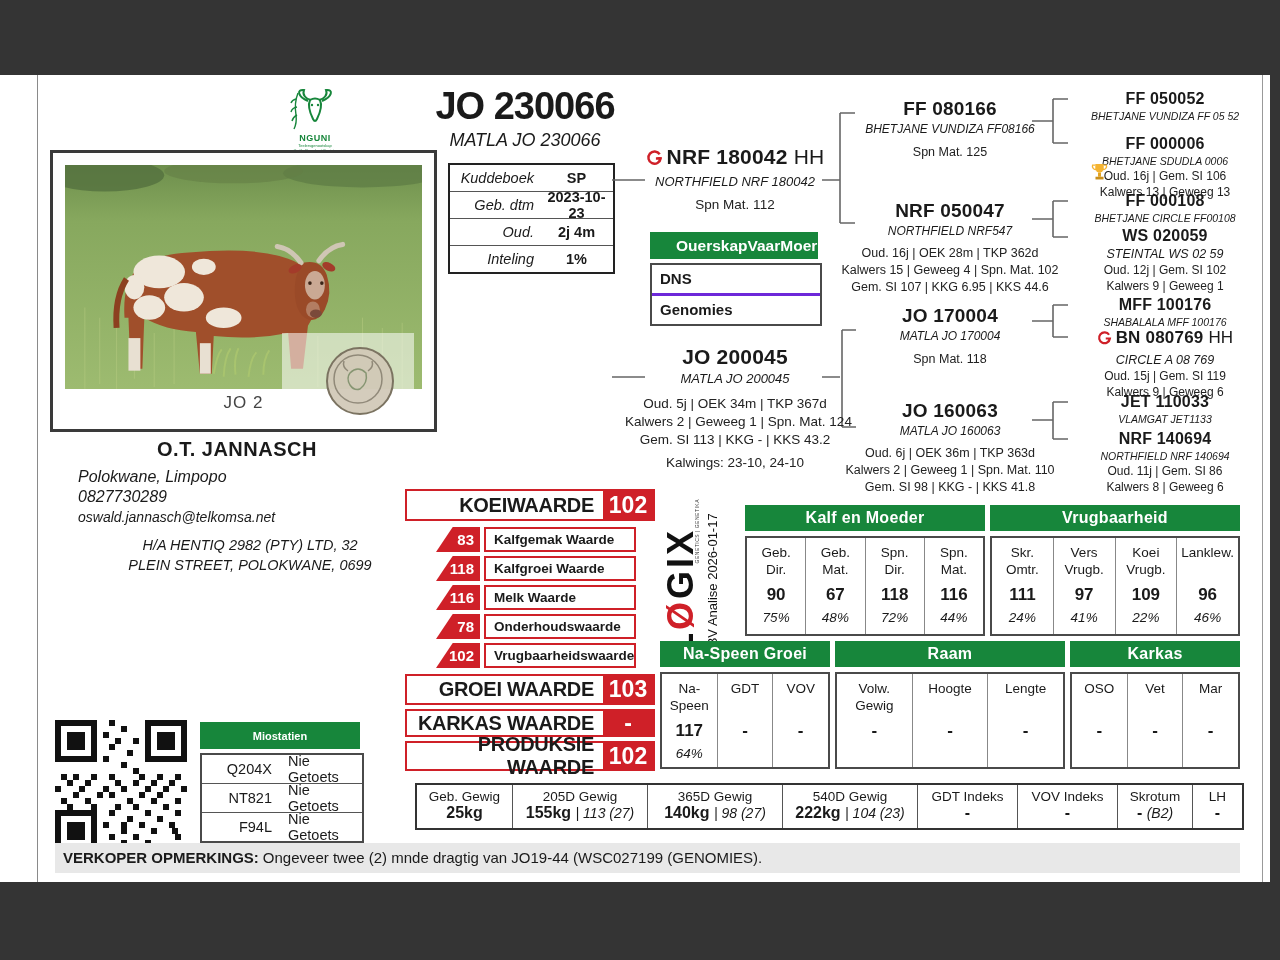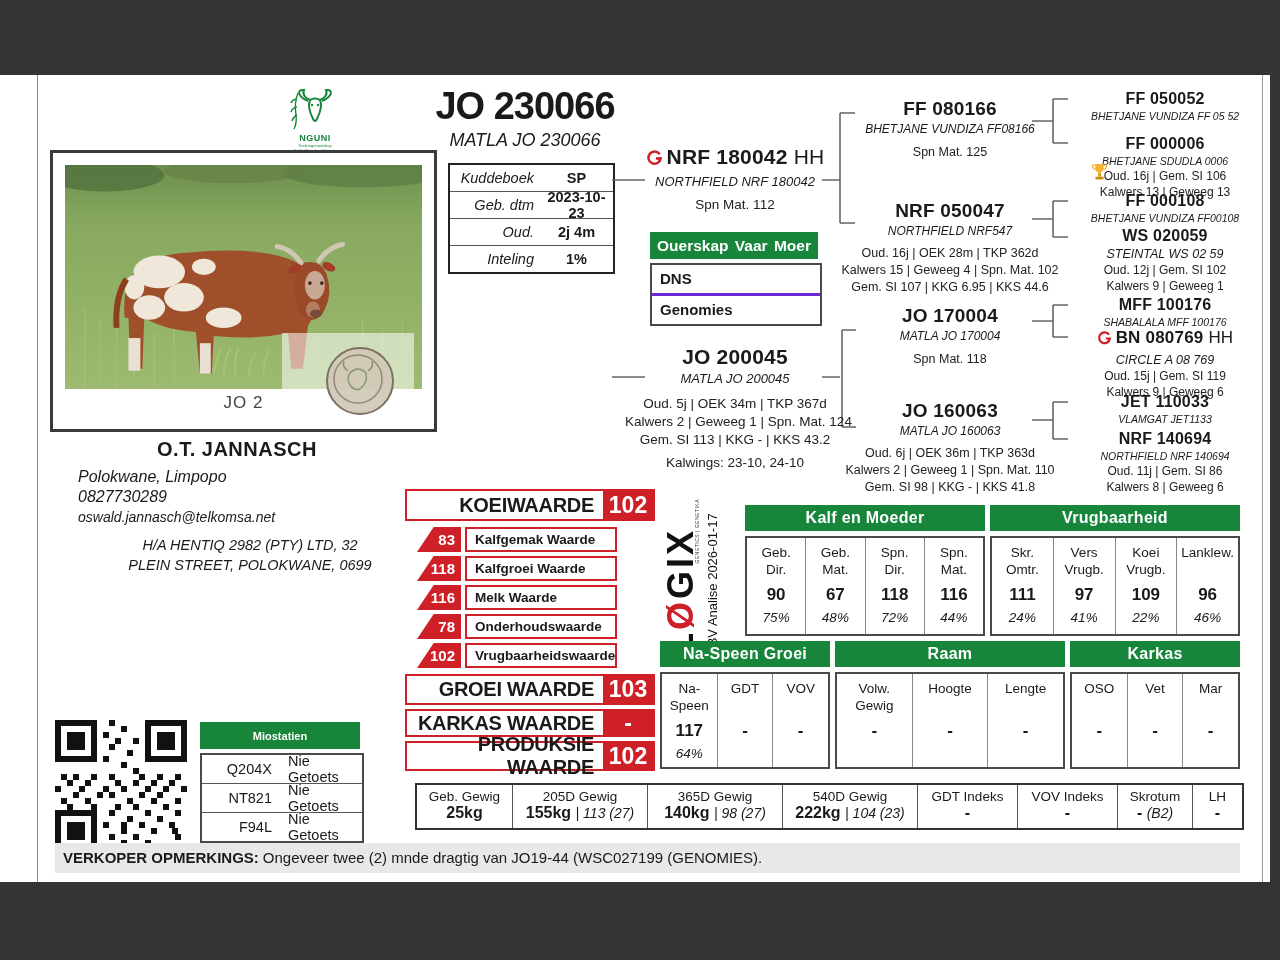--- a/index.html
+++ b/index.html
@@ -17,21 +17,21 @@
   .title-name{font-size:18px;font-style:italic;margin-top:2px;}
   
   .itable{position:absolute;left:448px;top:88px;width:163px;border:2.5px solid #222;background:#fff;}
   .itable .row{display:flex;height:26px;align-items:center;border-top:1px solid #555;}
   .itable .row:first-child{border-top:none;}
   .ilabel{width:84px;text-align:right;font-style:italic;font-size:14.5px;padding-right:6px;}
   .ival{flex:1;text-align:center;font-weight:bold;font-size:14.5px;}
   
   .ohead{position:absolute;left:650px;top:157px;width:168px;height:27px;background:#17863b;color:#fff;
          font-weight:bold;font-size:15.5px;display:flex;align-items:center;justify-content:space-between;
-         padding:0 7px;box-sizing:border-box;}
+         padding:0 26px;box-sizing:border-box;}
   .otable{position:absolute;left:650px;top:188px;width:168px;border:2px solid #4a4a4a;background:#fff;}
   .otable .row{height:28px;line-height:28px;padding-left:8px;font-weight:bold;font-size:15px;border-top:3px solid #6d28d9;}
   .otable .row:first-child{border-top:none;}
   
   .pframe{position:absolute;left:50px;top:75px;width:387px;height:282px;border:3px solid #3a3a3a;
           background:#fff;box-sizing:border-box;padding:12px;}
   .pinner{position:relative;width:100%;height:100%;}
   .pimg{position:absolute;left:0;top:0;right:0;bottom:28px;overflow:hidden;}
   .pimg svg{width:100%;height:100%;display:block;}
   .pcap{position:absolute;left:0;right:0;bottom:0;height:28px;background:#fff;text-align:center;
@@ -58,21 +58,21 @@
   .c3m .nm{font-size:12.5px;}
   .gt{display:inline-block;vertical-align:-3px;margin-right:4px;}
   .ped-svg{position:absolute;left:600px;top:0;width:480px;height:420px;}
   
   .wbar{position:absolute;left:405px;width:250px;border:2.5px solid #cf2028;background:#fff;
         display:flex;align-items:stretch;box-sizing:border-box;}
   .wbar .lbl{flex:1;text-align:right;font-weight:bold;font-size:20px;display:flex;align-items:center;
              justify-content:flex-end;padding-right:9px;letter-spacing:-.3px;}
   .wbar .val{width:50px;background:#cf2028;color:#fff;font-weight:bold;font-size:23px;display:flex;
              align-items:center;justify-content:center;}
-  .wsub{position:absolute;left:417px;height:25px;display:flex;}
+  .wsub{position:absolute;left:436px;height:25px;display:flex;}
   .wsub .flag{width:44px;background:#cf2028;color:#fff;font-weight:bold;font-size:15px;text-align:right;
               padding-right:6px;line-height:25px;box-sizing:border-box;
               clip-path:polygon(38% 0,100% 0,100% 100%,0 100%);}
   .wsub .box{margin-left:4px;width:152px;border:2px solid #cf2028;font-size:13.5px;font-weight:bold;
              line-height:21px;padding-left:8px;box-sizing:border-box;background:#fff;}
   
   .logix{position:absolute;left:656px;top:420px;height:160px;width:50px;display:flex;justify-content:center;}
   .logix .brand{writing-mode:vertical-rl;transform:rotate(180deg);font-size:36px;font-weight:bold;
                 letter-spacing:3px;color:#111;line-height:1;}
   .logix .brand .red{color:#cf2028;}
@@ -322,21 +322,21 @@
         <rect x="4.2" y="13" width="7.6" height="2.6" fill="#c98f1b"></rect>
       </svg>
     </span>
     <div class="id">FF 000006</div>
     <div class="nm">BHETJANE SDUDLA 0006</div>
     <div class="ln">Oud. 16j | Gem. SI 106</div>
     <div class="ln">Kalwers 13 | Geweeg 13</div>
   </div>
   <div class="ped c3" style="left:1075px;top:117px;width:180px;">
     <div class="id">FF 000108</div>
-    <div class="nm">BHETJANE VUNDIZA FF00108</div>
+    <div class="nm">BHETJANE CIRCLE FF00108</div>
   </div>
   <div class="ped c3 c3m" style="left:1075px;top:152px;width:180px;">
     <div class="id">WS 020059</div>
     <div class="nm">STEINTAL WS 02 59</div>
     <div class="ln">Oud. 12j | Gem. SI 102</div>
     <div class="ln">Kalwers 9 | Geweeg 1</div>
   </div>
   <div class="ped c3" style="left:1075px;top:221px;width:180px;">
     <div class="id">MFF 100176</div>
     <div class="nm">SHABALALA MFF 100176</div>

